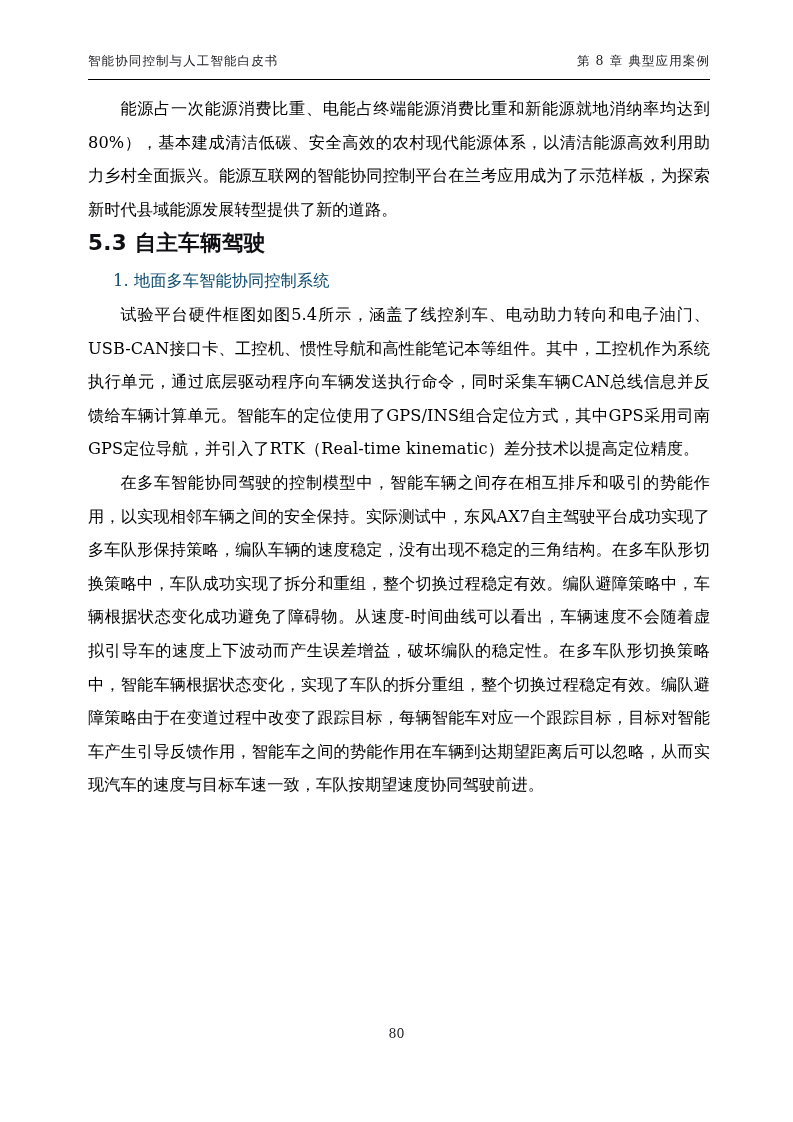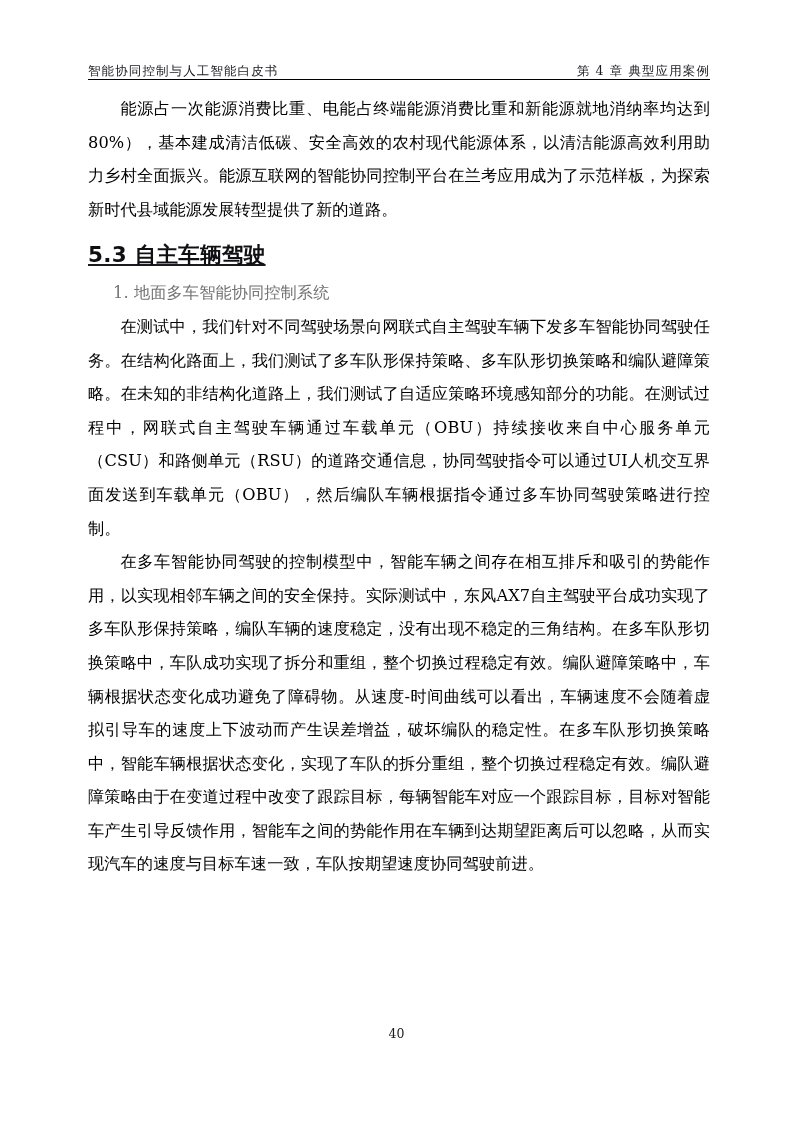--- a/index.html
+++ b/index.html
@@ -22,21 +22,21 @@
     left: 0; top: 0;
     width: 793px;
     height: 1122px;
     background: #ffffff;
   }
 
   
   .page-header {
     position: absolute;
     left: 88px;
-    top: 62px;
+    top: 52px;
     width: 622px;
     height: 28px;
     display: flex;
     align-items: flex-start;
     justify-content: space-between;
   }
   .header-text {
     font-family: "DejaVu Serif", "Liberation Serif", serif;
     font-size: 12.5px;
     letter-spacing: 1.1px;
@@ -77,35 +77,34 @@
     margin: 0;
     padding: 0;
     font-family: "DejaVu Sans", "Liberation Sans", sans-serif;
     font-size: 21.5px;
     font-weight: 700;
     line-height: 34px;
     letter-spacing: 0.3px;
     color: #101014;
   }
   .heading-block {
-    margin-top: 12px;
+    margin-top: 0;
     margin-bottom: 4px;
-    text-decoration: underline;
   }
 
   h3.sub-heading {
     margin: 0;
     padding: 0;
     font-family: "DejaVu Serif", "Liberation Serif", serif;
     font-size: 16.2px;
     font-weight: 400;
     line-height: 33.6px;
     text-indent: 1.55em;
     letter-spacing: 0.1px;
-    color: #737373;
+    color: #0c4a6e;
   }
 
   
   .page-number {
     position: absolute;
     left: 0;
     top: 1026px;
     width: 793px;
     text-align: center;
     font-family: "DejaVu Serif", "Liberation Serif", serif;
@@ -113,37 +112,37 @@
     color: #1a1a20;
   }
 </style>
 </head>
 <body>
 
 <div class="page">
 
   <div class="page-header">
     <span class="header-text">智能协同控制与人工智能白皮书</span>
-    <span class="header-text">第 4 章  典型应用案例</span>
+    <span class="header-text">第 8 章  典型应用案例</span>
   </div>
   <div class="header-rule"></div>
 
   <div class="content">
 
     <p class="body-par">能源占一次能源消费比重、电能占终端能源消费比重和新能源就地消纳率均达到80%），基本建成清洁低碳、安全高效的农村现代能源体系，以清洁能源高效利用助力乡村全面振兴。能源互联网的智能协同控制平台在兰考应用成为了示范样板，为探索新时代县域能源发展转型提供了新的道路。</p>
 
     <div class="heading-block">
       <h2 class="section-heading">5.3 自主车辆驾驶</h2>
     </div>
 
     <h3 class="sub-heading">1. 地面多车智能协同控制系统</h3>
 
 
+    <p class="body-par">试验平台硬件框图如图5.4所示，涵盖了线控刹车、电动助力转向和电子油门、USB-CAN接口卡、工控机、惯性导航和高性能笔记本等组件。其中，工控机作为系统执行单元，通过底层驱动程序向车辆发送执行命令，同时采集车辆CAN总线信息并反馈给车辆计算单元。智能车的定位使用了GPS/INS组合定位方式，其中GPS采用司南GPS定位导航，并引入了RTK（Real-time kinematic）差分技术以提高定位精度。</p>
 
-    <p class="body-par">在测试中，我们针对不同驾驶场景向网联式自主驾驶车辆下发多车智能协同驾驶任务。在结构化路面上，我们测试了多车队形保持策略、多车队形切换策略和编队避障策略。在未知的非结构化道路上，我们测试了自适应策略环境感知部分的功能。在测试过程中，网联式自主驾驶车辆通过车载单元（OBU）持续接收来自中心服务单元（CSU）和路侧单元（RSU）的道路交通信息，协同驾驶指令可以通过UI人机交互界面发送到车载单元（OBU），然后编队车辆根据指令通过多车协同驾驶策略进行控制。</p>
 
     <p class="body-par">在多车智能协同驾驶的控制模型中，智能车辆之间存在相互排斥和吸引的势能作用，以实现相邻车辆之间的安全保持。实际测试中，东风AX7自主驾驶平台成功实现了多车队形保持策略，编队车辆的速度稳定，没有出现不稳定的三角结构。在多车队形切换策略中，车队成功实现了拆分和重组，整个切换过程稳定有效。编队避障策略中，车辆根据状态变化成功避免了障碍物。从速度-时间曲线可以看出，车辆速度不会随着虚拟引导车的速度上下波动而产生误差增益，破坏编队的稳定性。在多车队形切换策略中，智能车辆根据状态变化，实现了车队的拆分重组，整个切换过程稳定有效。编队避障策略由于在变道过程中改变了跟踪目标，每辆智能车对应一个跟踪目标，目标对智能车产生引导反馈作用，智能车之间的势能作用在车辆到达期望距离后可以忽略，从而实现汽车的速度与目标车速一致，车队按期望速度协同驾驶前进。</p>
 
   </div>
 
-  <div class="page-number">40</div>
+  <div class="page-number">80</div>
 
 </div>
 
 </body></html>

